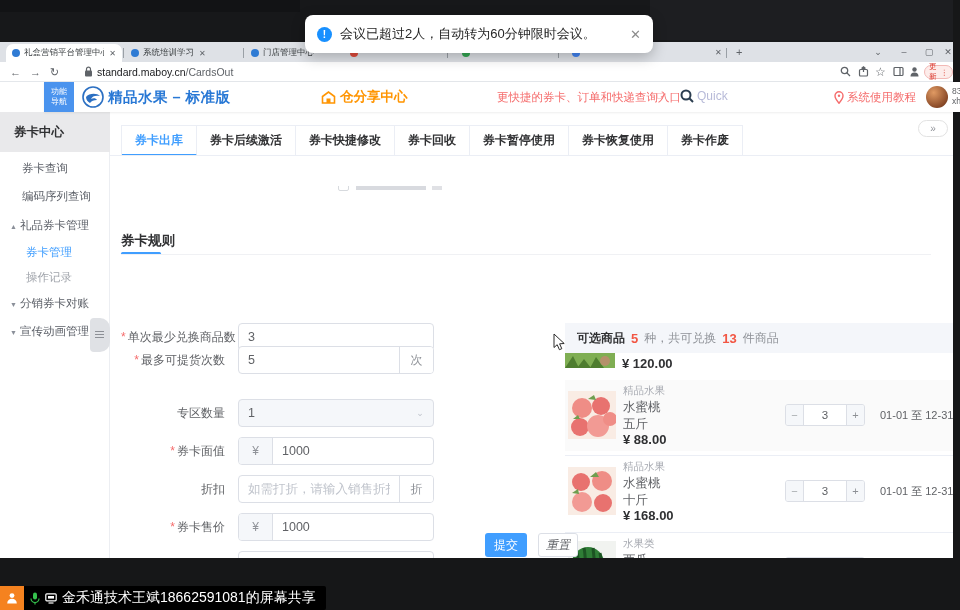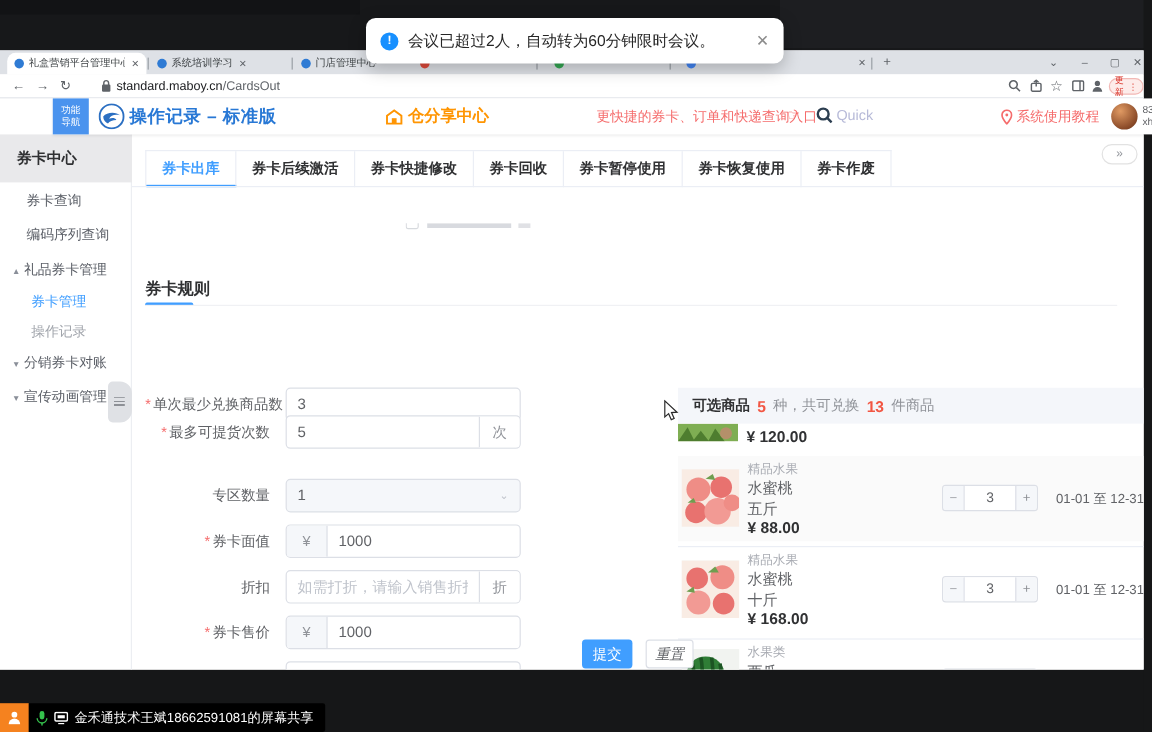--- a/index.html
+++ b/index.html
@@ -115,21 +115,21 @@
   
   .toast { left:305px; top:15px; width:348px; height:38px; background:#fff; border-radius:8px; box-shadow:0 4px 14px rgba(0,0,0,.25); display:flex; align-items:center; padding:0 12px; z-index:20; }
   .toast-ico { width:15px; height:15px; border-radius:50%; background:#1890ff; color:#fff; font-size:10px; font-weight:bold; text-align:center; line-height:15px; flex:none; margin-right:8px; }
   .toast-text { font-size:13px; color:#262626; white-space:nowrap; }
   .toast-x { margin-left:auto; color:#8c8c8c; font-size:13px; }
 
   
   .sharebar { left:0; top:586px; height:24px; display:flex; align-items:stretch; z-index:20; }
   .share-person { width:24px; background:#f5821f; display:flex; align-items:center; justify-content:center; }
   .share-body { background:#000; display:flex; align-items:center; padding:0 10px 0 6px; gap:5px; border-radius:0 2px 2px 0; }
-  .share-text { color:#fff; font-size:11px; white-space:nowrap; }
+  .share-text { color:#fff; font-size:14px; white-space:nowrap; }
 
   .cursor { left:553px; top:333px; z-index:30; }
   .darkbottom { left:0; top:558px; width:960px; height:52px; background:#161718; }
   .darkright { left:953px; top:0; width:7px; height:610px; background:#161718; }
 </style>
 </head>
 <body>
 
 <div class="abs desk-rect1"></div>
 <div class="abs desk-rect2"></div>
@@ -204,21 +204,21 @@
 
   <div class="app-header">
     <div class="nav-toggle">
       <div>功能</div>
       <div>导航</div>
     </div>
     <svg class="brand-logo" width="22" height="22" viewBox="0 0 22 22">
       <circle cx="11" cy="11" r="10" fill="#fff" stroke="#2b6fc2" stroke-width="1.6"></circle>
       <path d="M4 11c3-4 11-4 14-1-4-1-8 0-9 3 2-1 5-1 6 1-3 0-6 1-7 3-2-1-4-3-4-6z" fill="#2b6fc2"></path>
     </svg>
-    <span class="brand">操作记录 – 标准版</span>
+    <span class="brand">精品水果 – 标准版</span>
     <span class="share-center">
       <svg width="15" height="15" viewBox="0 0 15 15">
           <path d="M1.5 6.5L7.5 2l6 4.5V13h-12z" fill="none" stroke="#ff9502" stroke-width="1.6"></path>
           <rect x="5.5" y="8.5" width="4" height="4.5" fill="#ff9502"></rect>
         </svg>
       <span>仓分享中心</span>
     </span>
     <span class="quick-tip">更快捷的券卡、订单和快递查询入口</span>
     <span class="finger">☞</span>
     <svg class="quick-mag" width="14" height="14" viewBox="0 0 14 14">

